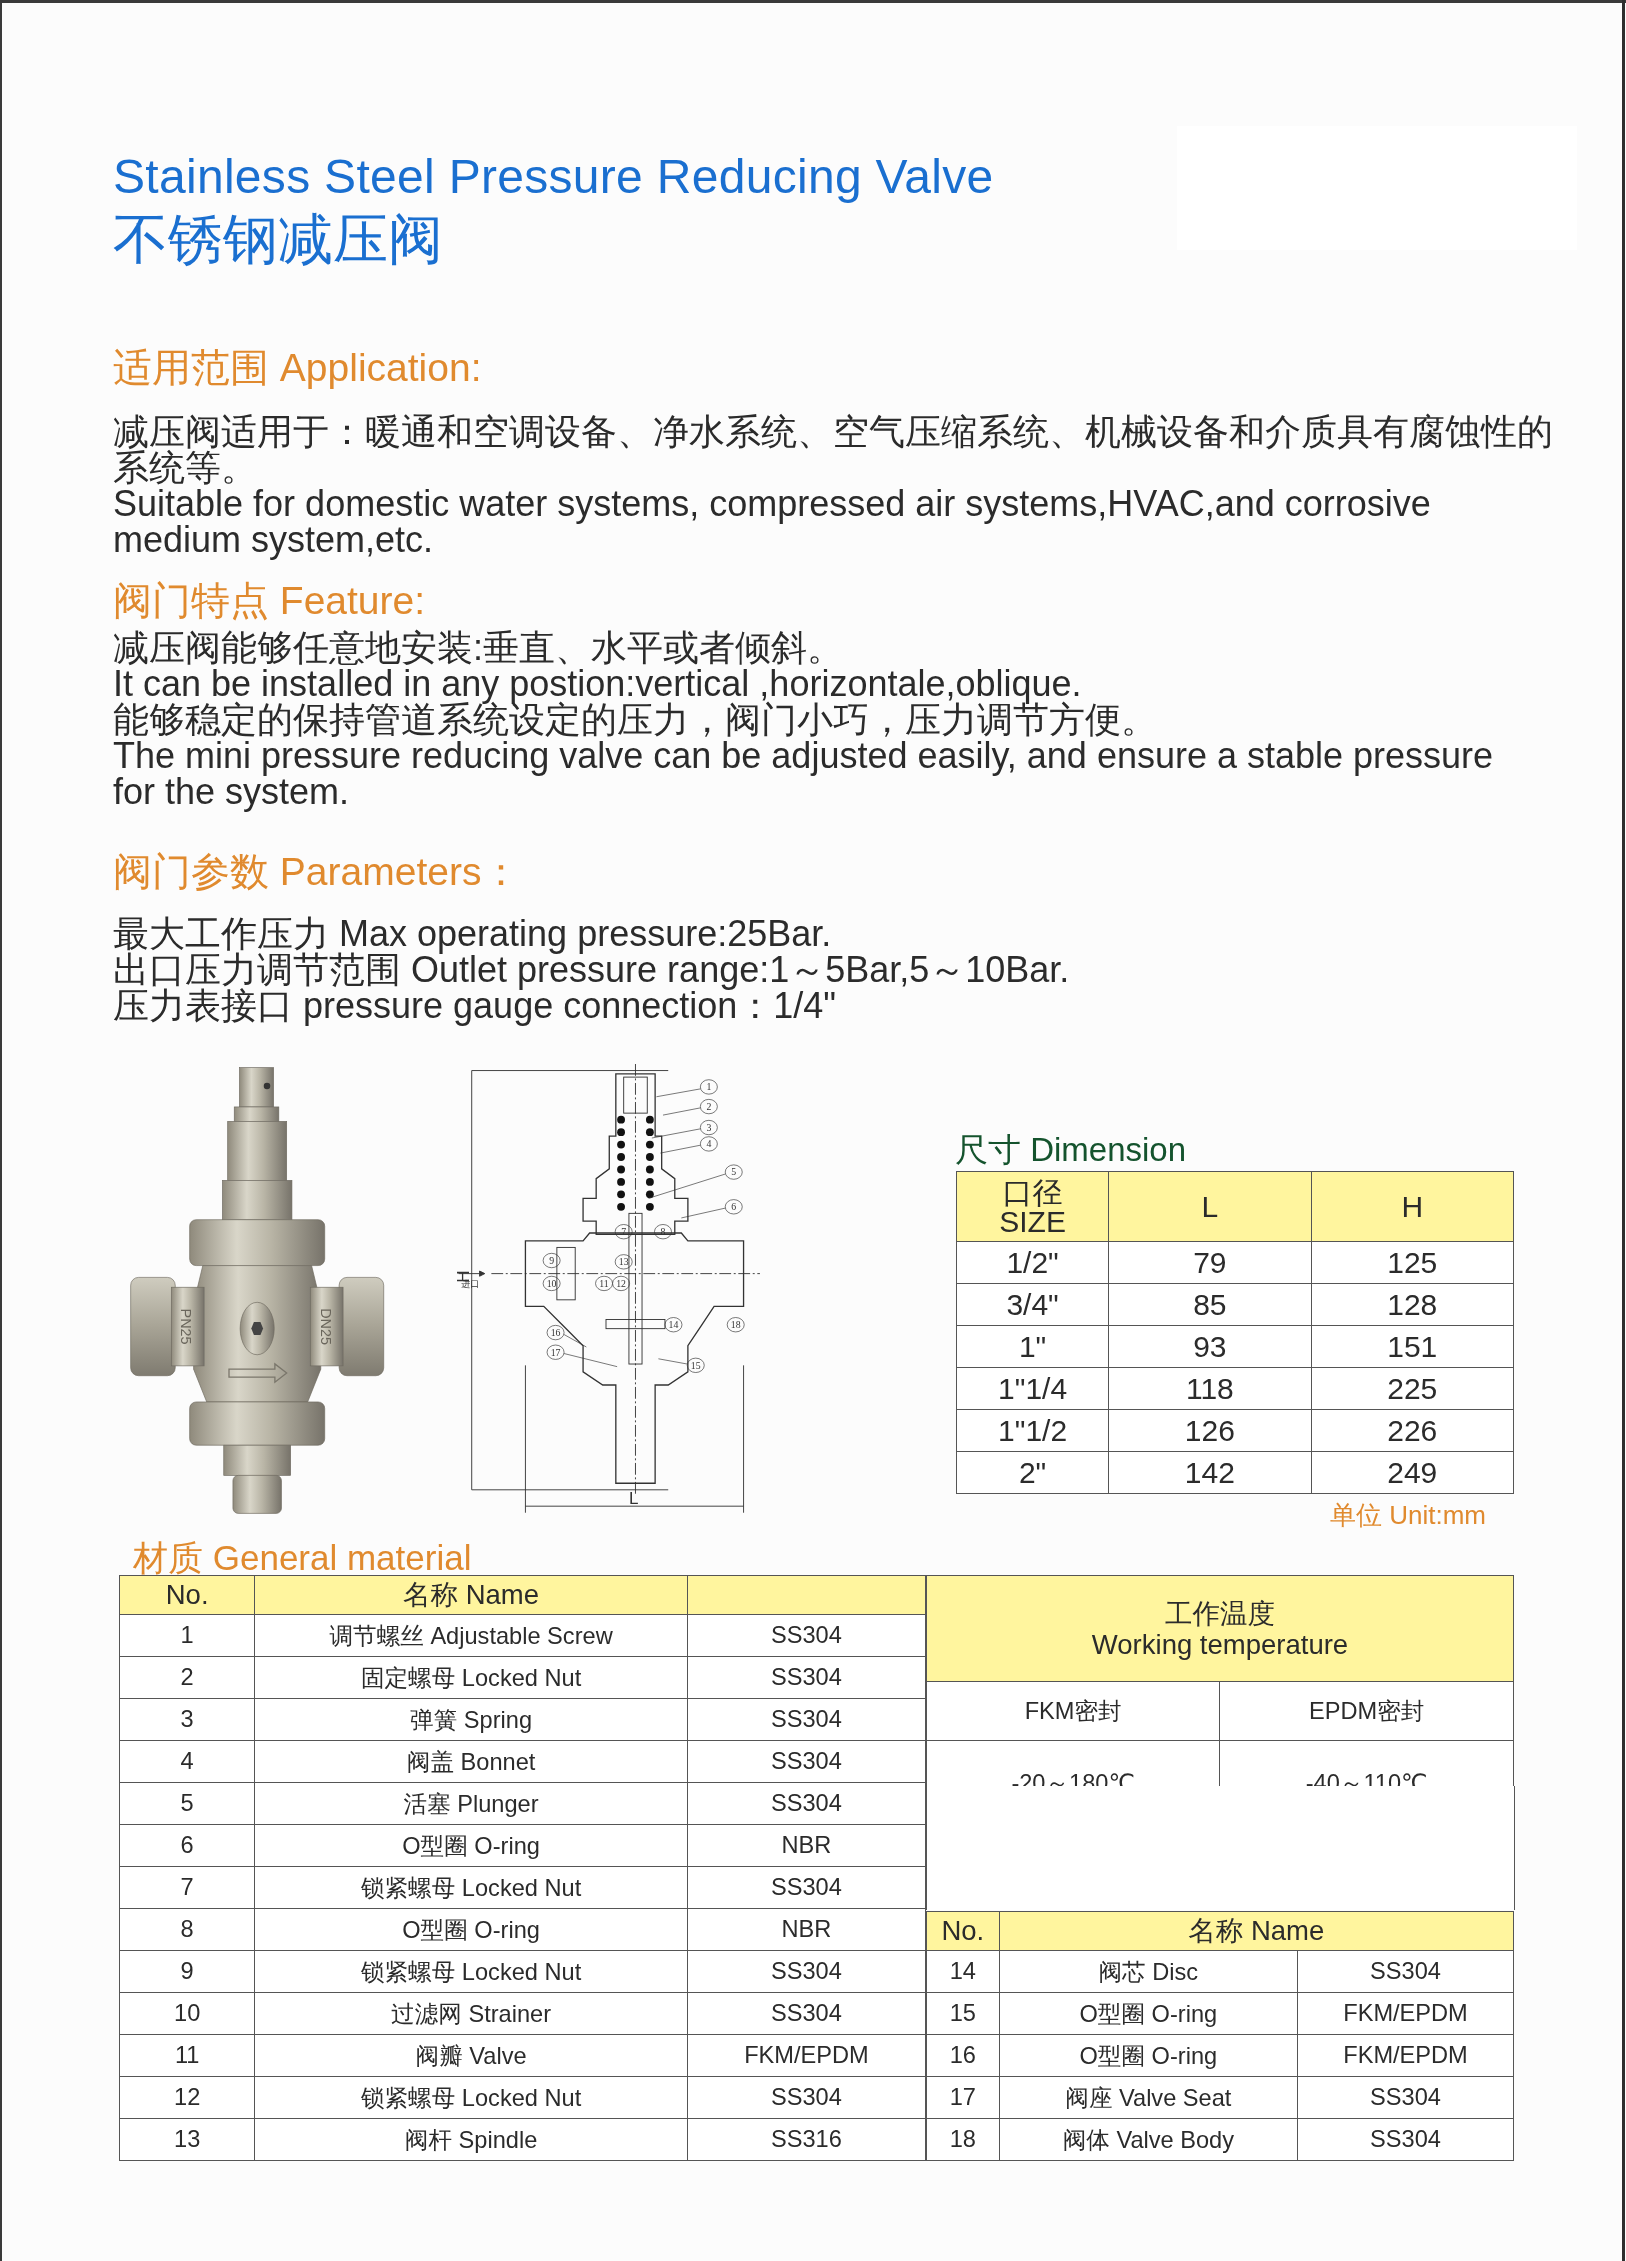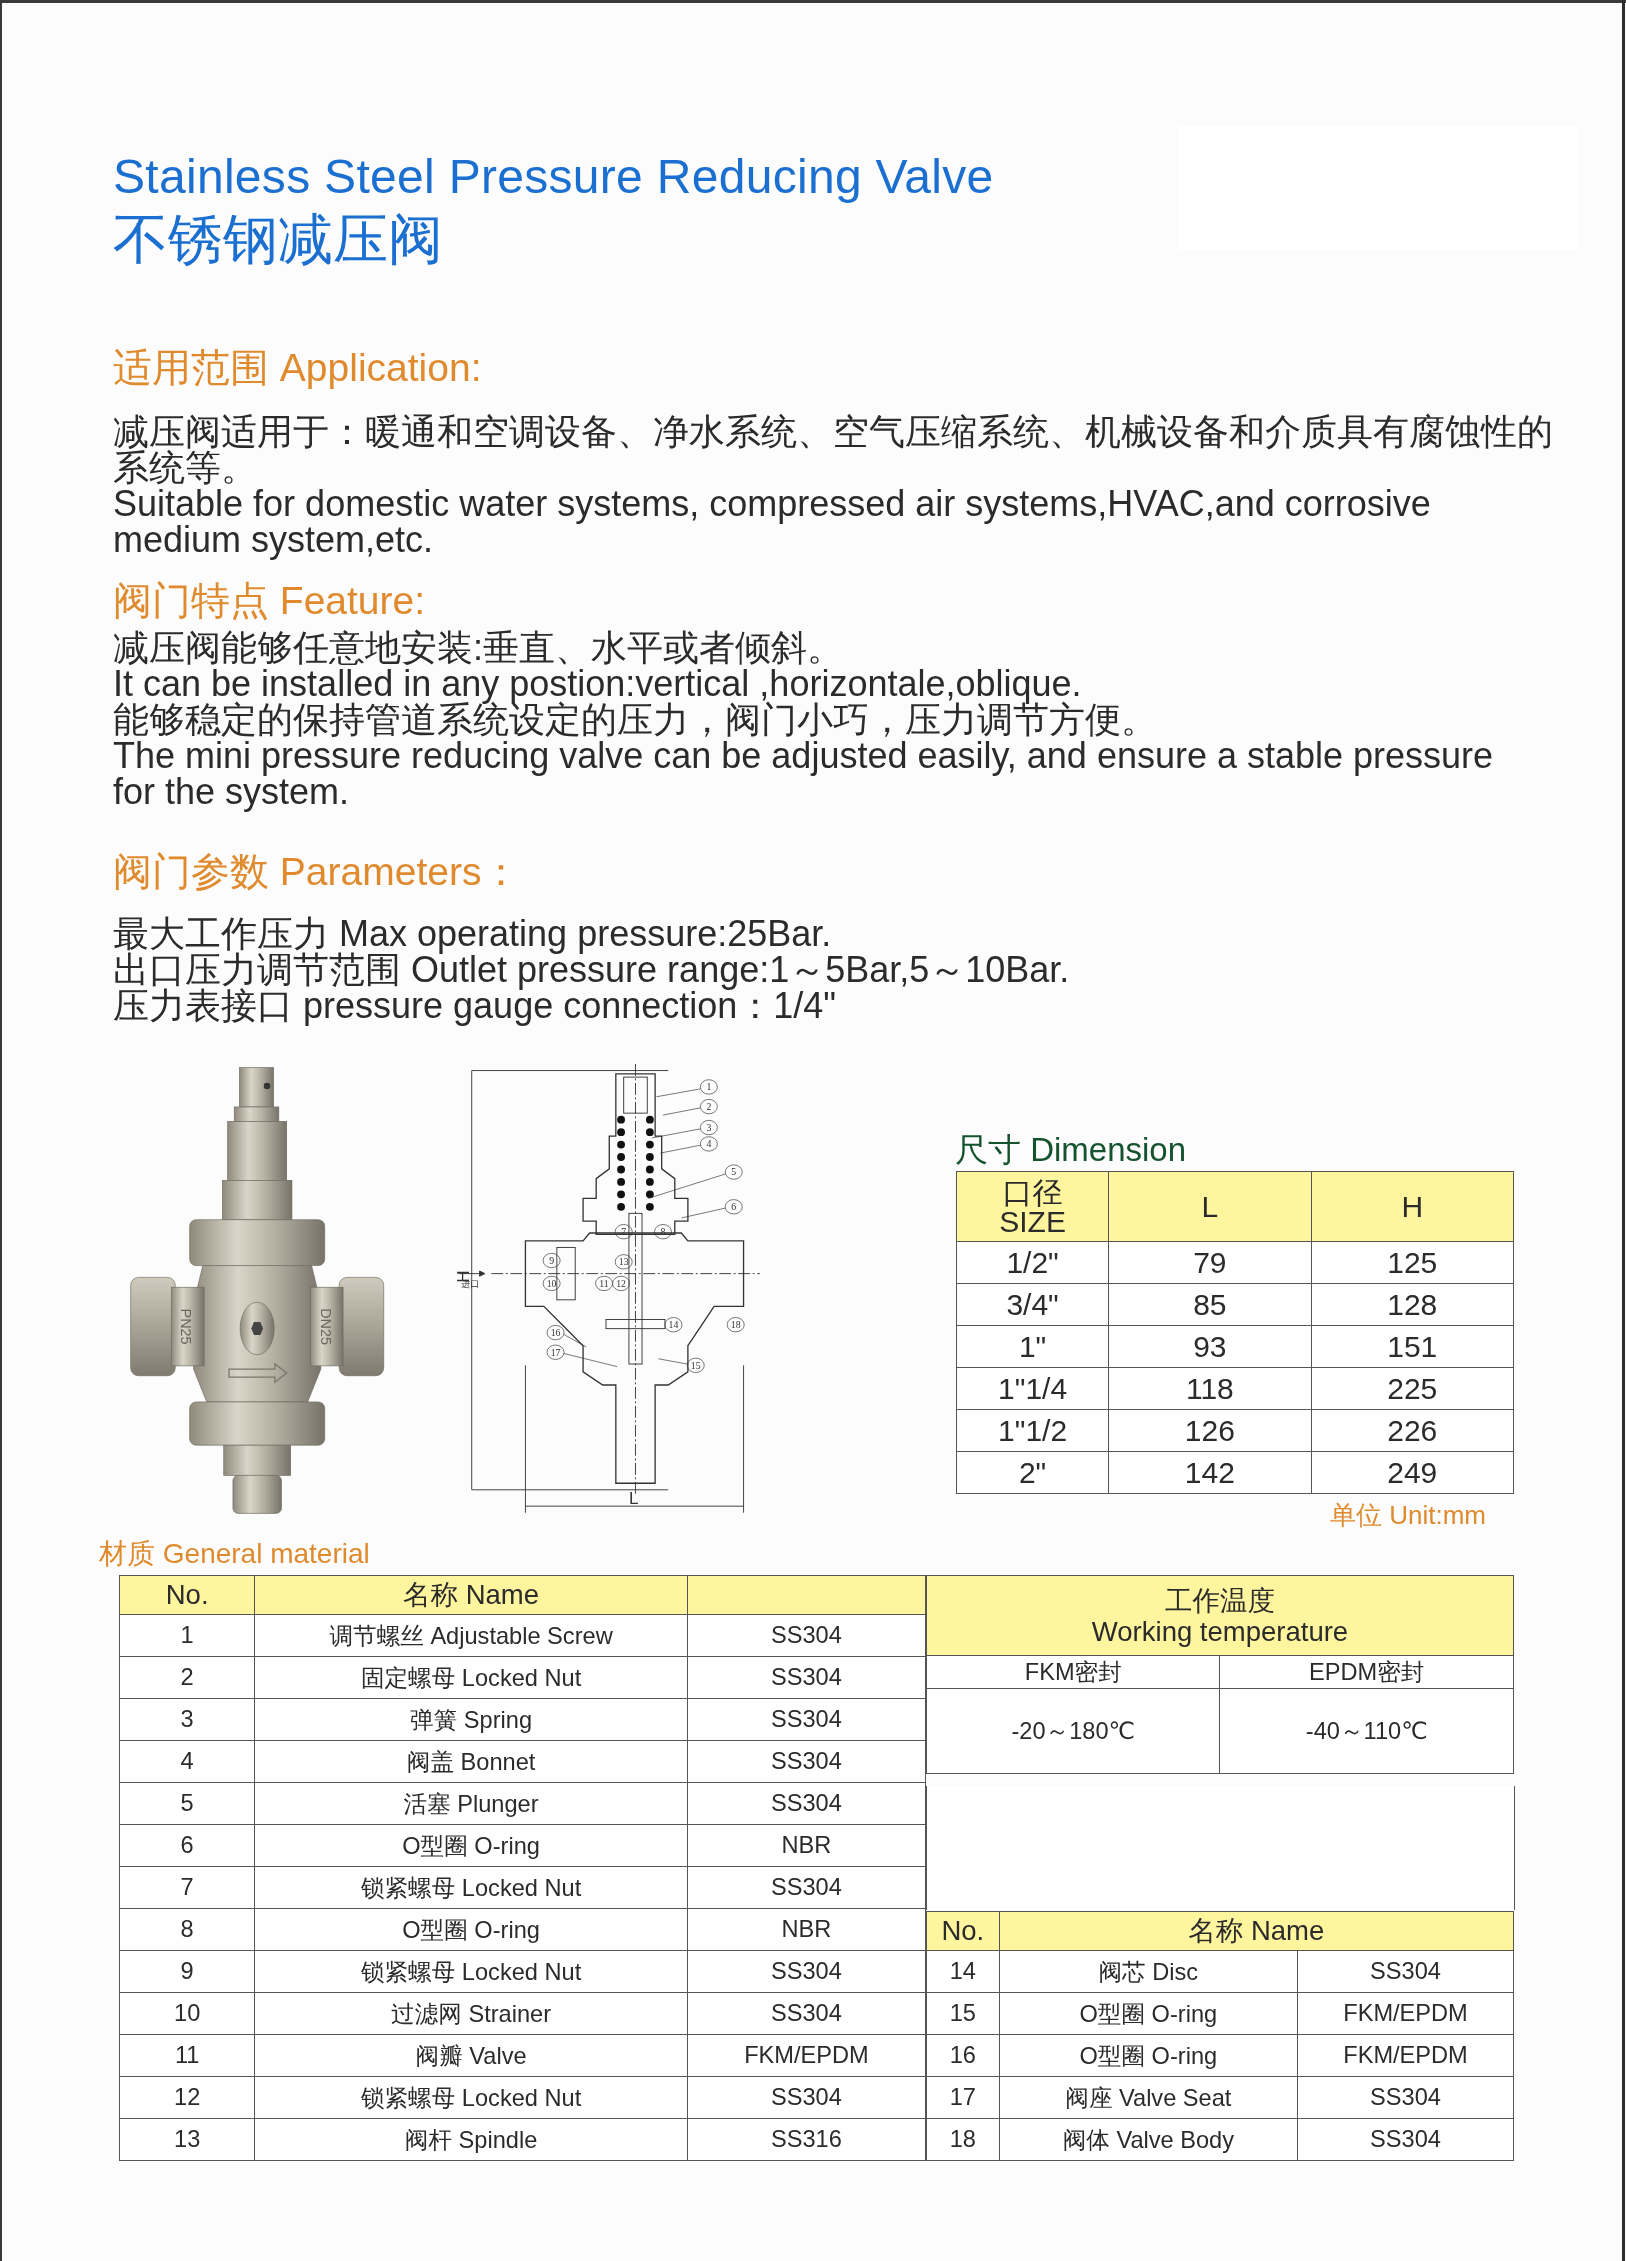--- a/index.html
+++ b/index.html
@@ -27,29 +27,29 @@
   
   .dim-head { position:absolute; left:955px; top:1128px; font-size:33px; color:#14532d; white-space:nowrap; }
   table { border-collapse:collapse; }
   .dim-table { position:absolute; left:956px; top:1171px; width:558px; }
   .dim-table td, .dim-table th { border:1.3px solid #555; text-align:center; font-weight:normal; font-size:30px; color:#2b2b2b; padding:0; }
   .dim-table th { background:#fff59e; height:69px; line-height:29px; }
   .dim-table td { height:41px; background:#fff; }
   .dim-unit { position:absolute; left:1330px; top:1498px; font-size:26px; color:#e08a2e; white-space:nowrap; }
 
   
-  .mat-head { position:absolute; left:99px; top:1535px; font-size:28px; color:#e08a2e; white-space:nowrap; }
+  .mat-head { position:absolute; left:133px; top:1535px; font-size:35px; color:#e08a2e; white-space:nowrap; }
   .mat-table { position:absolute; left:119px; top:1575px; width:807px; }
   .mat-table td, .mat-table th { border:1.3px solid #555; text-align:center; font-weight:normal; color:#2b2b2b; padding:0; }
   .mat-table th { background:#fff59e; height:38px; font-size:27.5px; }
   .mat-table td { height:41px; font-size:23.6px; background:#fff; }
   .c-no { width:135px; } .c-name { width:434px; } .c-mat { width:238px; }
 
   .temp-table { position:absolute; left:926px; top:1575px; width:588px; }
-  .temp-table td, .temp-table th { border:1.3px solid #555; text-align:center; font-weight:normal; color:#2b2b2b; padding:0; }
+  .temp-table td, .temp-table th { border:1.3px solid #555; text-align:center; font-weight:normal; color:#2b2b2b; padding:13px; }
   .temp-table th { background:#fff59e; height:79px; font-size:27.5px; line-height:31px; }
   .temp-table td { font-size:23.6px; background:#fff; }
 
   .blank-area { position:absolute; left:926px; top:1786px; width:587px; height:124px; border-left:1.3px solid #555; border-right:1.3px solid #555; background:#fff; }
 
   .parts-table { position:absolute; left:926px; top:1911px; width:588px; }
   .parts-table td, .parts-table th { border:1.3px solid #555; text-align:center; font-weight:normal; color:#2b2b2b; padding:0; }
   .parts-table th { background:#fff59e; height:38px; font-size:27.5px; }
   .parts-table td { height:41px; font-size:23.6px; background:#fff; }
   .p-no { width:72px; } .p-name { width:300px; } .p-mat { width:216px; }

